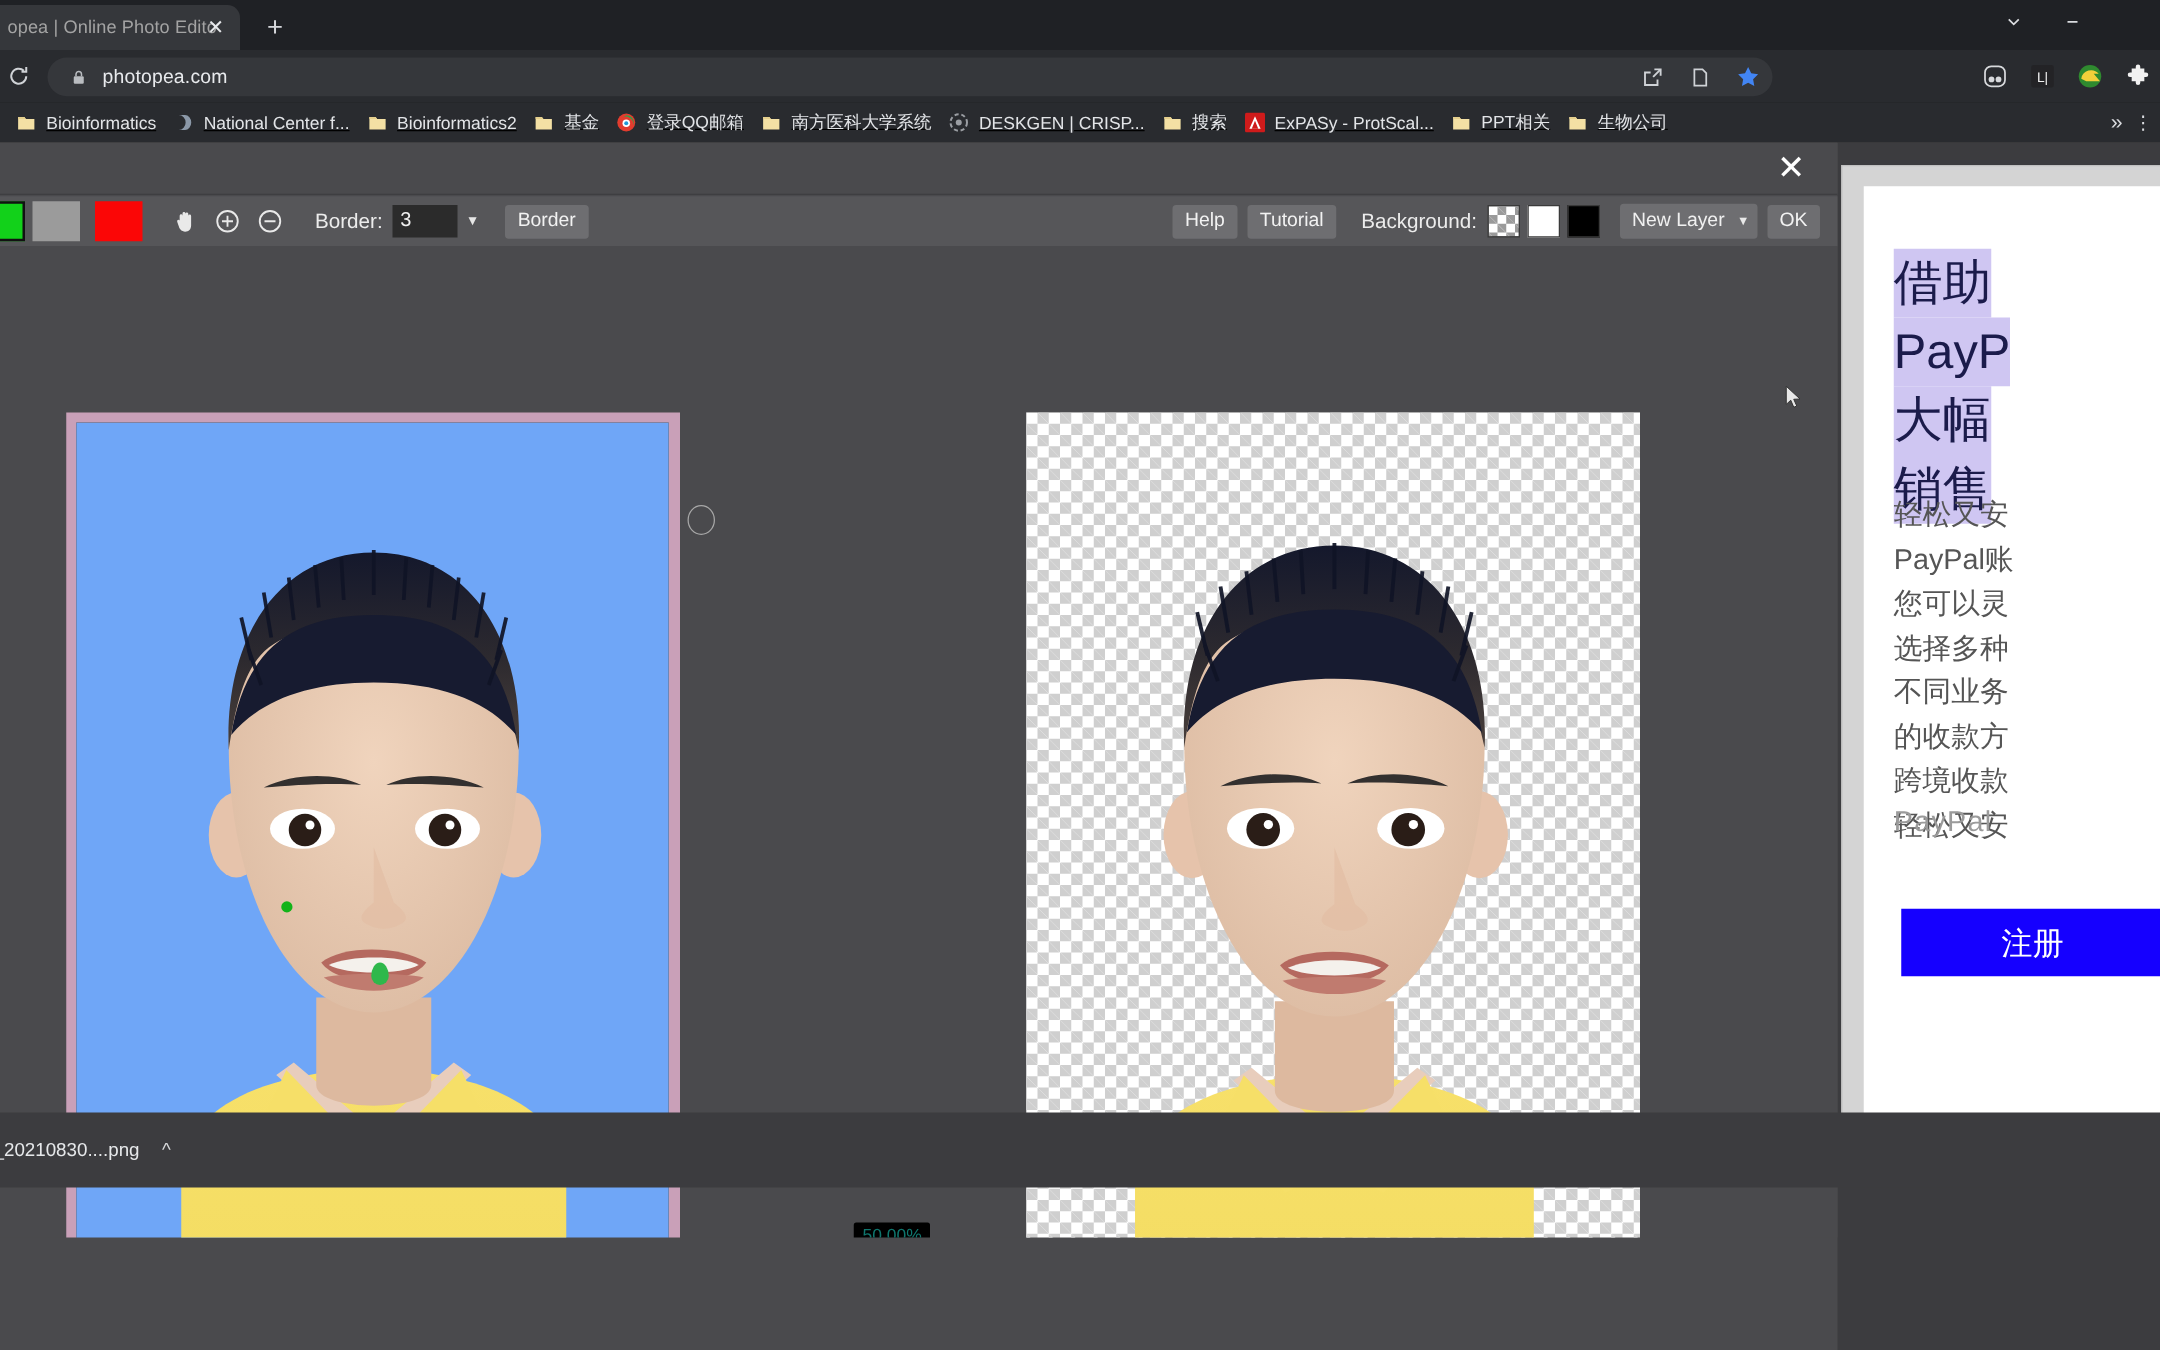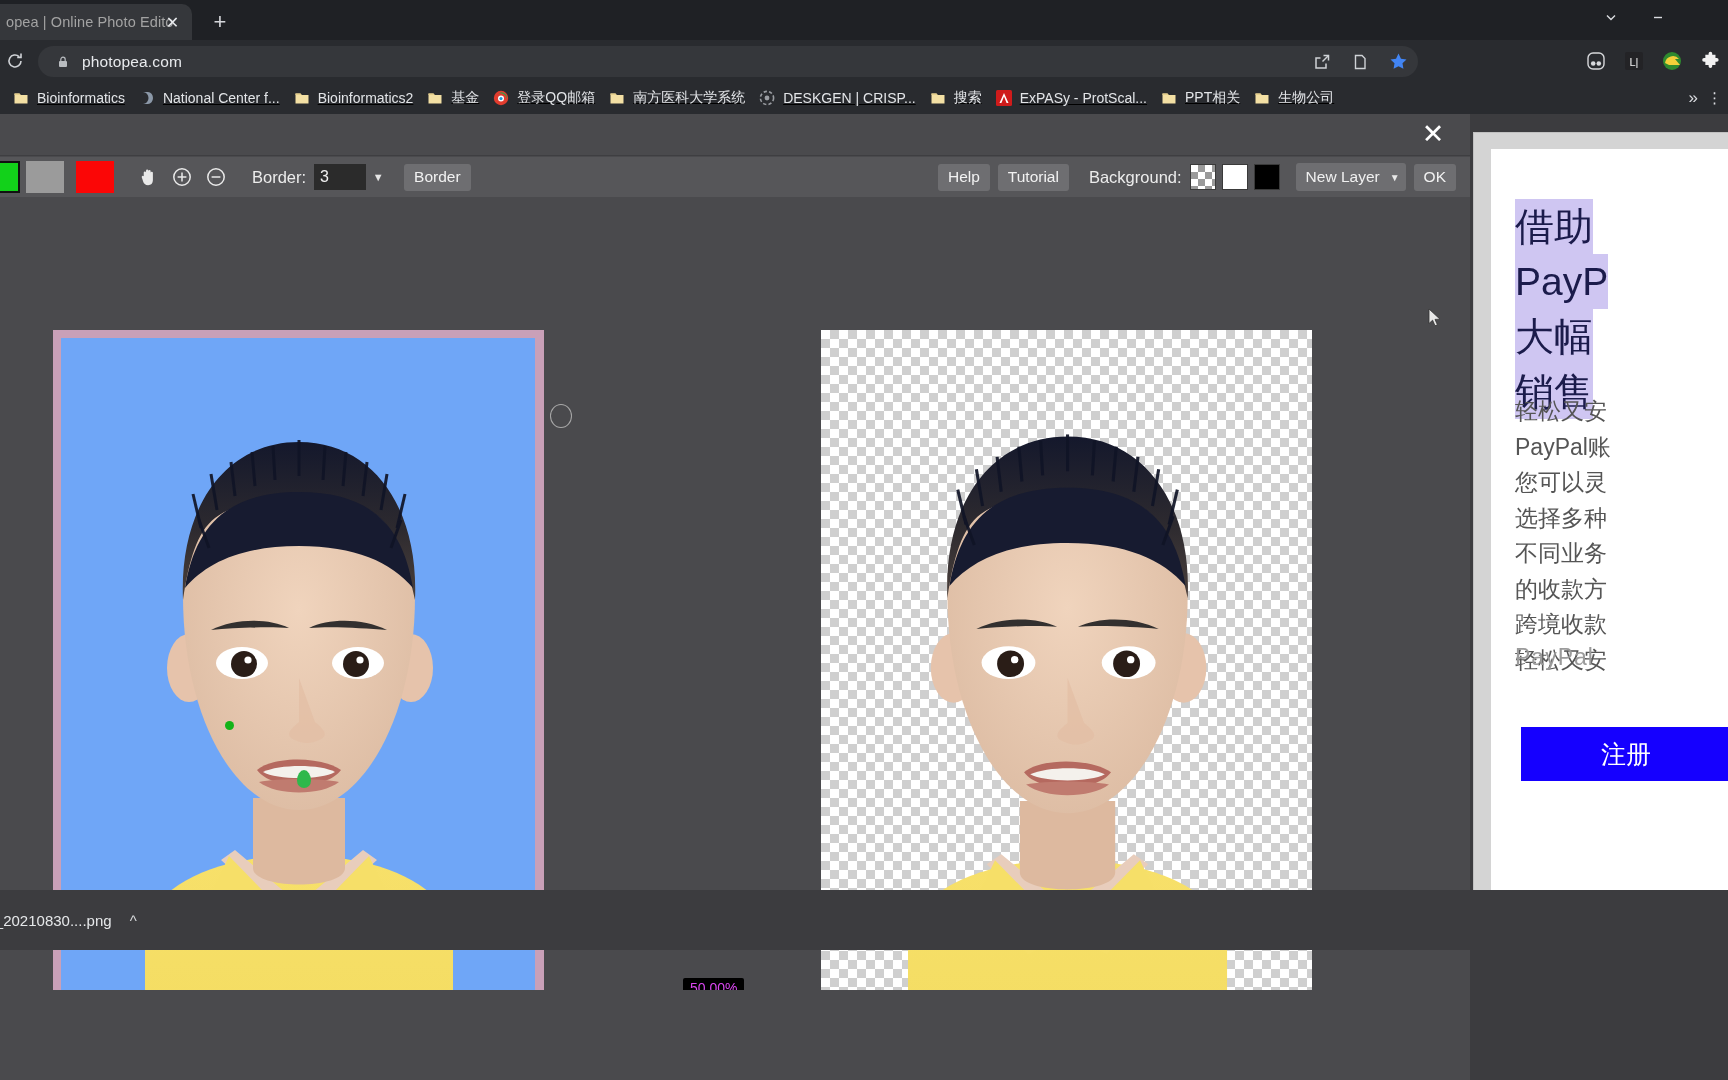--- a/index.html
+++ b/index.html
@@ -154,21 +154,21 @@
       linear-gradient(45deg, #cfcfcf 25%, #ffffff 25%, #ffffff 75%, #cfcfcf 75%);
     background-size: 18px 18px; background-position: 0 0, 9px 9px;
   }
   .portrait { position: absolute; inset: 0; overflow: hidden; }
   .pbg-blue { position: absolute; inset: 0; background: #6fa6f7; }
   .brush-cursor {
     position: absolute; left: 550px; top: 207px; width: 22px; height: 24px;
     border: 1.5px solid #a8a8a8; border-radius: 50%;
   }
   .zoom-badge {
-    position: absolute; left: 683px; top: 781px; background: #000; color: #d946ef;
+    position: absolute; left: 683px; top: 781px; background: #000; color: #0f766e;
     font-size: 14px; padding: 2px 7px; border-radius: 2px;
   }
   .marker-green {
     position: absolute; width: 14px; height: 18px; background: #2fb84b;
     border-radius: 50% 50% 50% 50% / 60% 60% 40% 40%;
   }
   .marker-dot { position: absolute; width: 9px; height: 9px; background: #13b319; border-radius: 50%; }
 
   
   .ad-panel {

